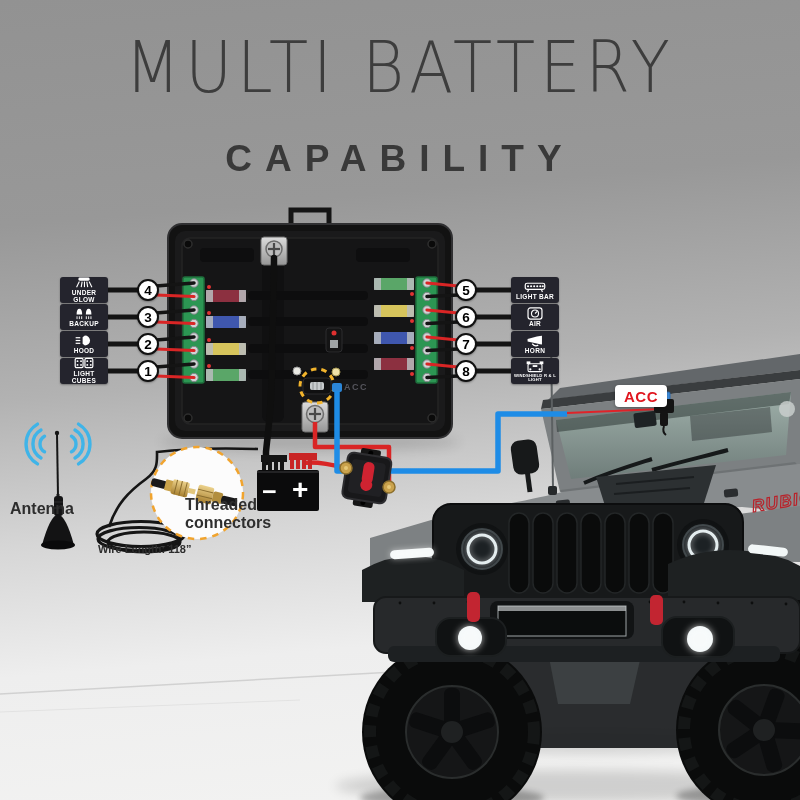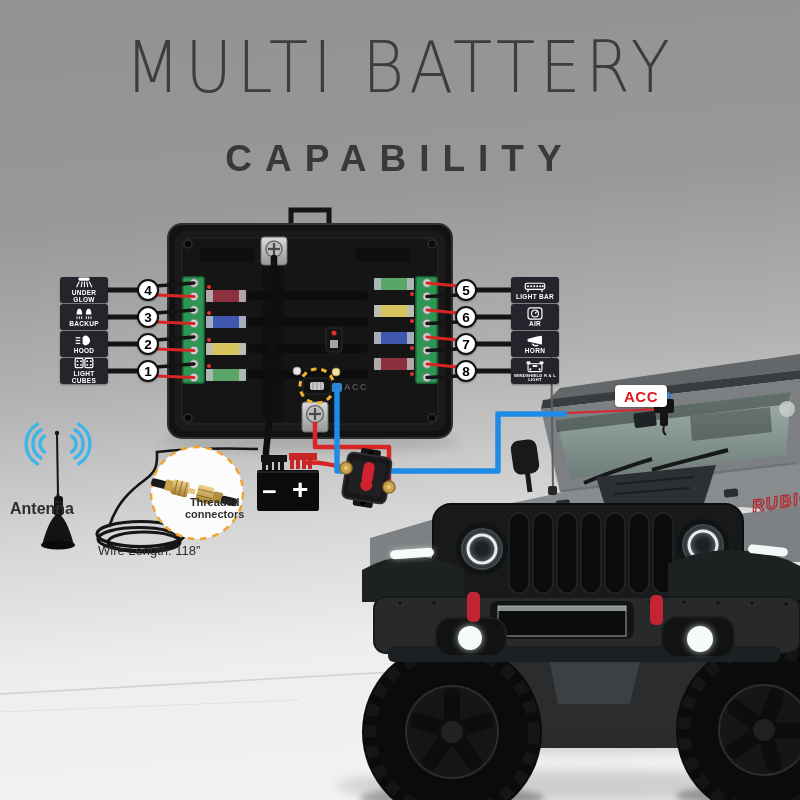--- a/index.html
+++ b/index.html
@@ -19,22 +19,22 @@
       letter-spacing:.3px;text-transform:uppercase;margin-top:1px;}
   .ctext.tiny{font-size:4.2px;letter-spacing:.2px;}
   .badge{width:22px;height:22px;border-radius:50%;background:#fff;border:2.5px solid #101010;box-sizing:border-box;
       display:flex;align-items:center;justify-content:center;font-weight:800;font-size:13.5px;color:#000;
       box-shadow:0 1px 2px rgba(0,0,0,.3);}
   .acc-tag{left:615px;top:385px;width:52px;height:22px;background:#fff;border-radius:4px;
       box-shadow:0 1px 3px rgba(0,0,0,.35);display:flex;align-items:center;justify-content:center;
       font-weight:800;font-size:15px;color:#e0161f;letter-spacing:.5px;}
   .box-acc{left:344px;top:382px;font-weight:700;font-size:9px;color:#55555c;letter-spacing:1.5px;}
   .ant-label{left:10px;top:500px;font-weight:700;font-size:16px;color:#2d2d2d;}
-  .wire-len{left:98px;top:543px;font-weight:400;font-size:13px;color:#2d2d2d;}
-  .threaded{left:185px;top:496px;font-weight:700;font-size:11px;line-height:1.1;color:#2f2f2f;text-align:center;}
+  .wire-len{left:98px;top:543px;font-weight:700;font-size:11px;color:#2d2d2d;}
+  .threaded{left:185px;top:496px;font-weight:700;font-size:16px;line-height:1.1;color:#2f2f2f;}
   .bat-sign{color:#fff;font-weight:700;}
   .bat-minus{left:262px;top:477px;font-size:25px;}
   .bat-plus{left:292px;top:474px;font-size:28px;}
 </style>
 </head>
 <body>
 
 <div class="stage">
 
 <svg class="art" width="800" height="800" viewBox="0 0 800 800">

